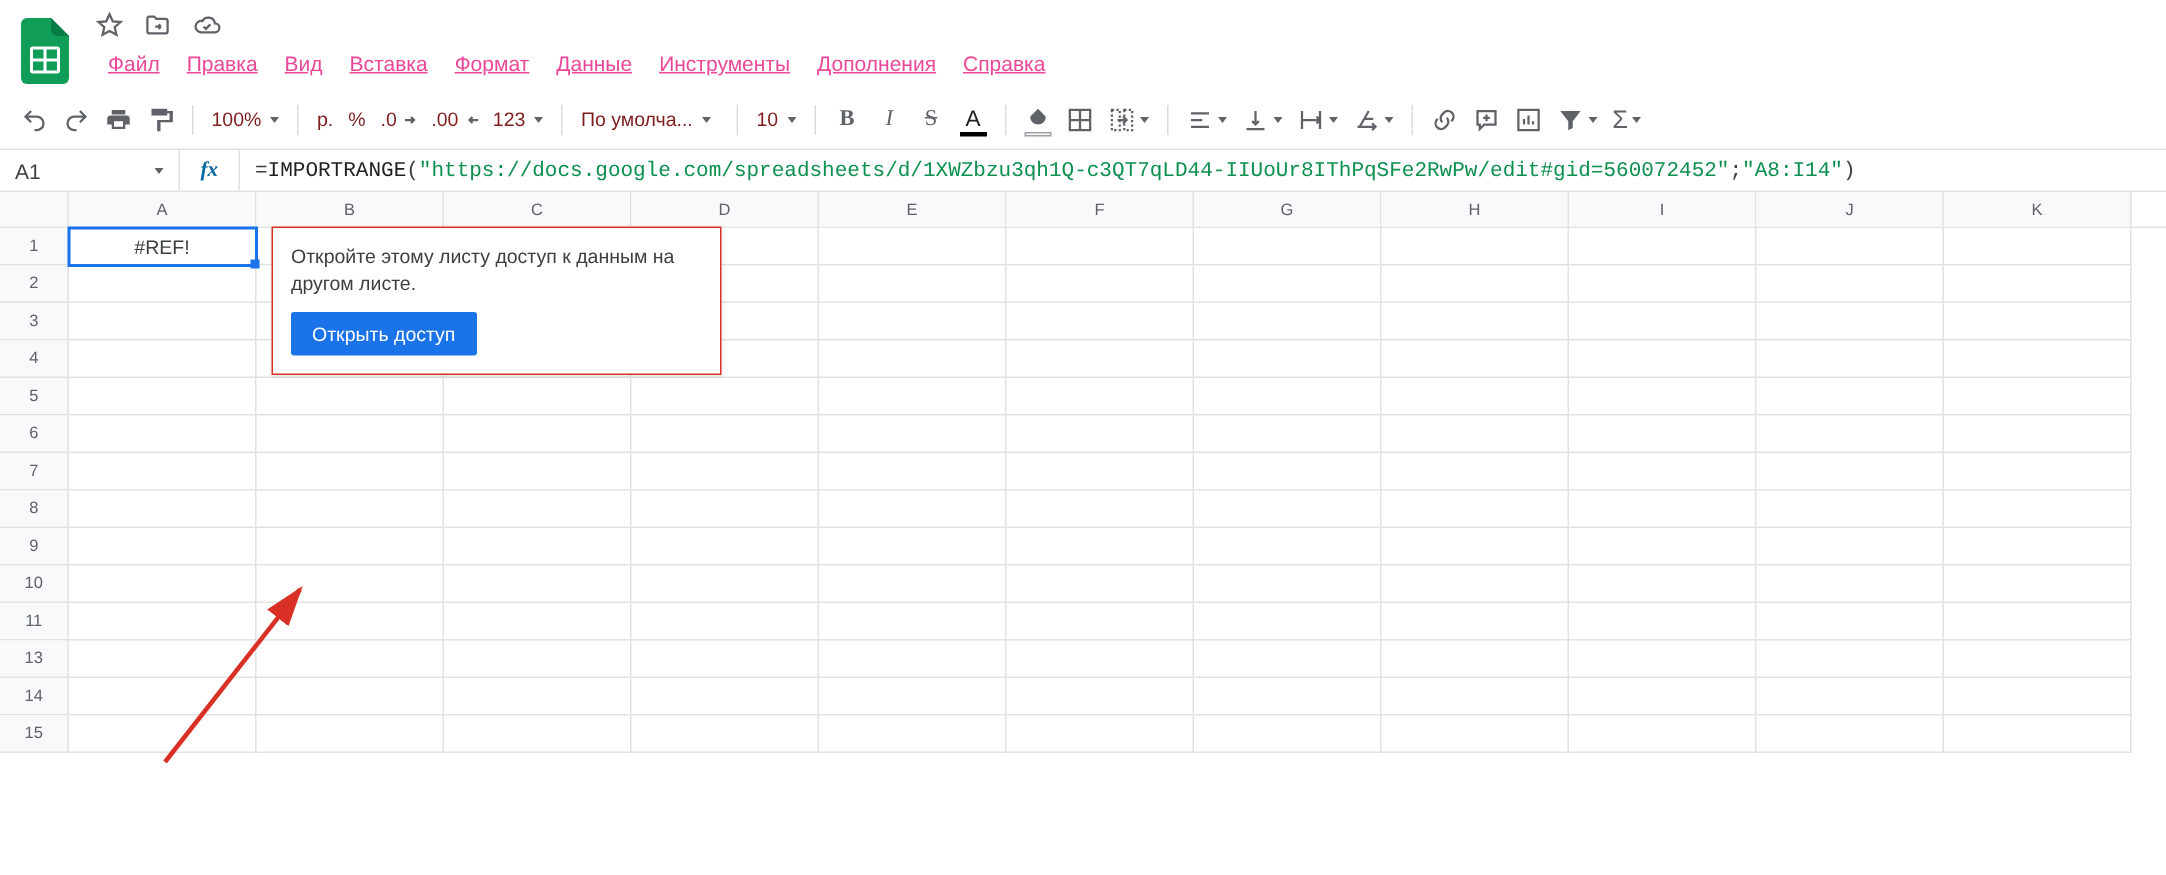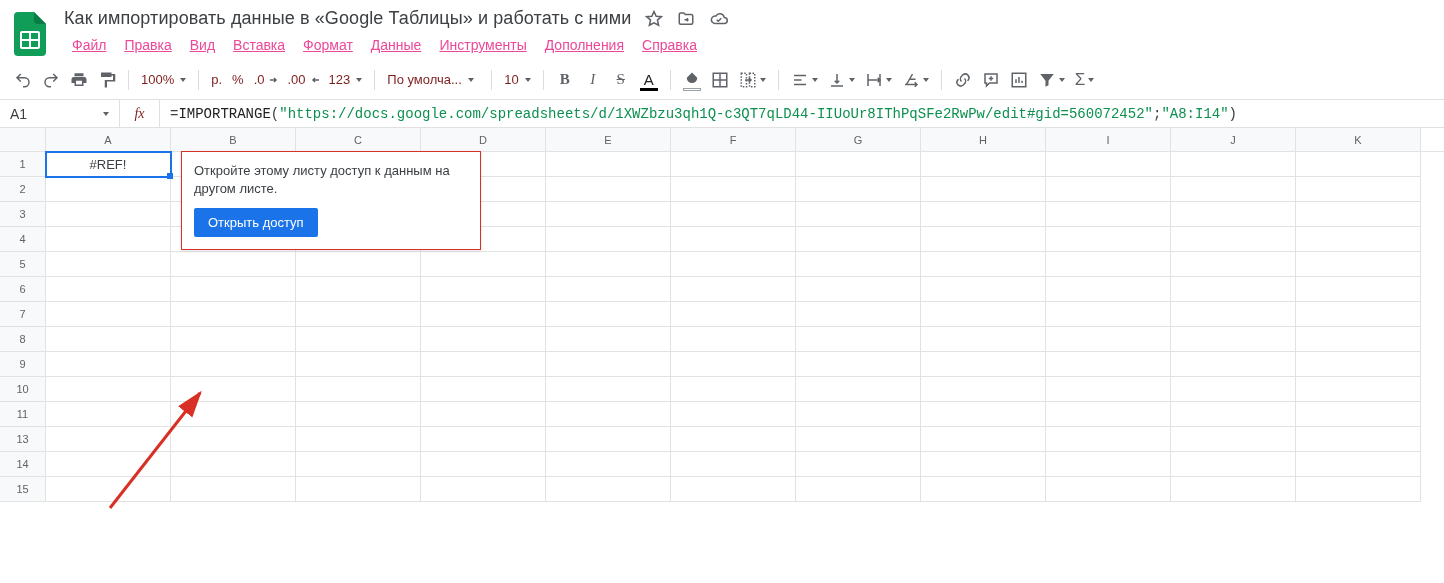--- a/index.html
+++ b/index.html
@@ -32,21 +32,21 @@
   .toolbar{display:flex;align-items:center;height:40px;border-bottom:1px solid var(--border);padding:0 10px;gap:2px;}
   .tb-btn{height:26px;min-width:26px;display:flex;align-items:center;justify-content:center;padding:0 4px;color:#5f6368;border-radius:2px;position:relative;}
   .tb-sep{width:1px;height:20px;background:#dadce0;margin:0 6px;}
   .tb-text{font-size:13px;color:#7f1d1d;padding:0 4px;display:flex;align-items:center;gap:4px;}
   .caret{width:0;height:0;border-left:3px solid transparent;border-right:3px solid transparent;border-top:4px solid #5f6368;margin-left:2px;}
   .underline-red{position:absolute;bottom:2px;left:4px;right:4px;height:3px;background:#000;}
 
   
   .fx-row{display:flex;align-items:stretch;height:28px;border-bottom:1px solid var(--border);}
   .namebox{width:120px;display:flex;align-items:center;justify-content:space-between;padding:0 10px;border-right:1px solid var(--border);font-size:14px;color:#3c4043;}
-  .fx-icon{width:40px;display:flex;align-items:center;justify-content:center;font-style:italic;color:#7f1d1d;font-family:Georgia,serif;font-size:14px;border-right:1px solid var(--border);}
+  .fx-icon{width:40px;display:flex;align-items:center;justify-content:center;font-style:italic;color:#0369a1;font-family:Georgia,serif;font-size:14px;border-right:1px solid var(--border);font-weight:bold;}
   .formula{flex:1;display:flex;align-items:center;padding:0 10px;font-family:"Consolas","Courier New",monospace;font-size:14px;white-space:nowrap;overflow:hidden;}
   .formula .op{color:#3c4043;}
   .formula .fn{color:#202124;}
   .formula .str{color:#0d904f;}
 
   
   .sheet{position:relative;}
   .col-headers{display:flex;height:24px;border-bottom:1px solid var(--grid);}
   .corner{width:46px;border-right:1px solid var(--grid);background:#f8f9fa;}
   .col-h{width:125px;border-right:1px solid var(--grid);background:#f8f9fa;display:flex;align-items:center;justify-content:center;font-size:11px;color:#5f6368;}
@@ -71,21 +71,20 @@
     <svg width="32" height="44" viewBox="0 0 32 44">
       <path d="M4 0h16l12 12v28a4 4 0 0 1-4 4H4a4 4 0 0 1-4-4V4a4 4 0 0 1 4-4z" fill="#0f9d58"></path>
       <path d="M20 0l12 12H24a4 4 0 0 1-4-4V0z" fill="#087c45"></path>
       <rect x="7" y="20" width="18" height="16" rx="1" fill="none" stroke="#fff" stroke-width="2"></rect>
       <line x1="7" y1="28" x2="25" y2="28" stroke="#fff" stroke-width="2"></line>
       <line x1="16" y1="20" x2="16" y2="36" stroke="#fff" stroke-width="2"></line>
     </svg>
   </div>
   <div class="title-area">
     <div class="doc-title-row">
-      <span class="doc-title">Как импортировать данные в «Google Таблицы» и работать с ними</span>
       <div class="title-icons">
         <span>
           <svg width="18" height="18" viewBox="0 0 24 24" fill="none" stroke="#5f6368" stroke-width="2">
               <path d="M12 2l2.9 6.3 6.9.6-5.2 4.6 1.6 6.8L12 17l-6.2 3.3 1.6-6.8L2.2 8.9l6.9-.6z"></path>
             </svg>
         </span>
         <span>
           <svg width="18" height="18" viewBox="0 0 24 24" fill="none" stroke="#5f6368" stroke-width="2">
               <path d="M3 6a2 2 0 0 1 2-2h4l2 2h8a2 2 0 0 1 2 2v9a2 2 0 0 1-2 2H5a2 2 0 0 1-2-2z"></path>
               <path d="M10 13h5m0 0-2-2m2 2-2 2"></path>

